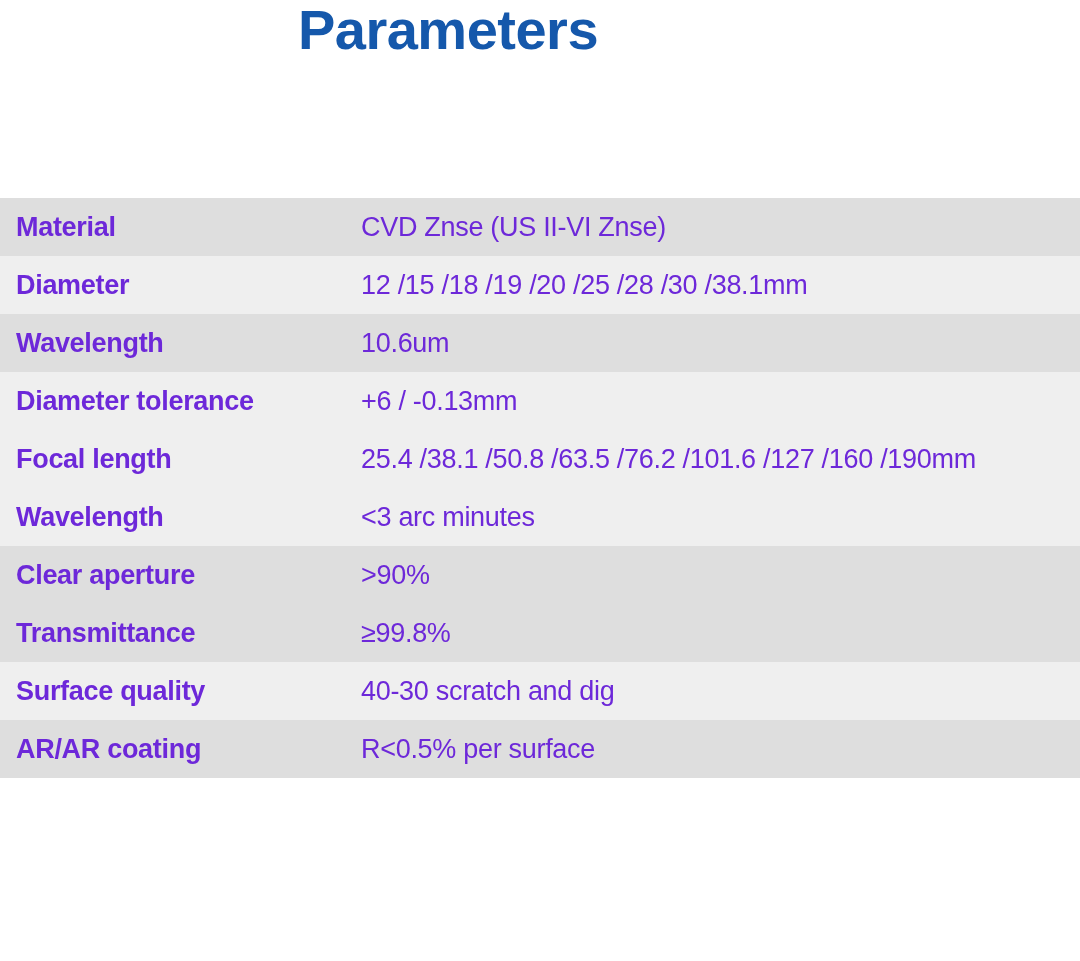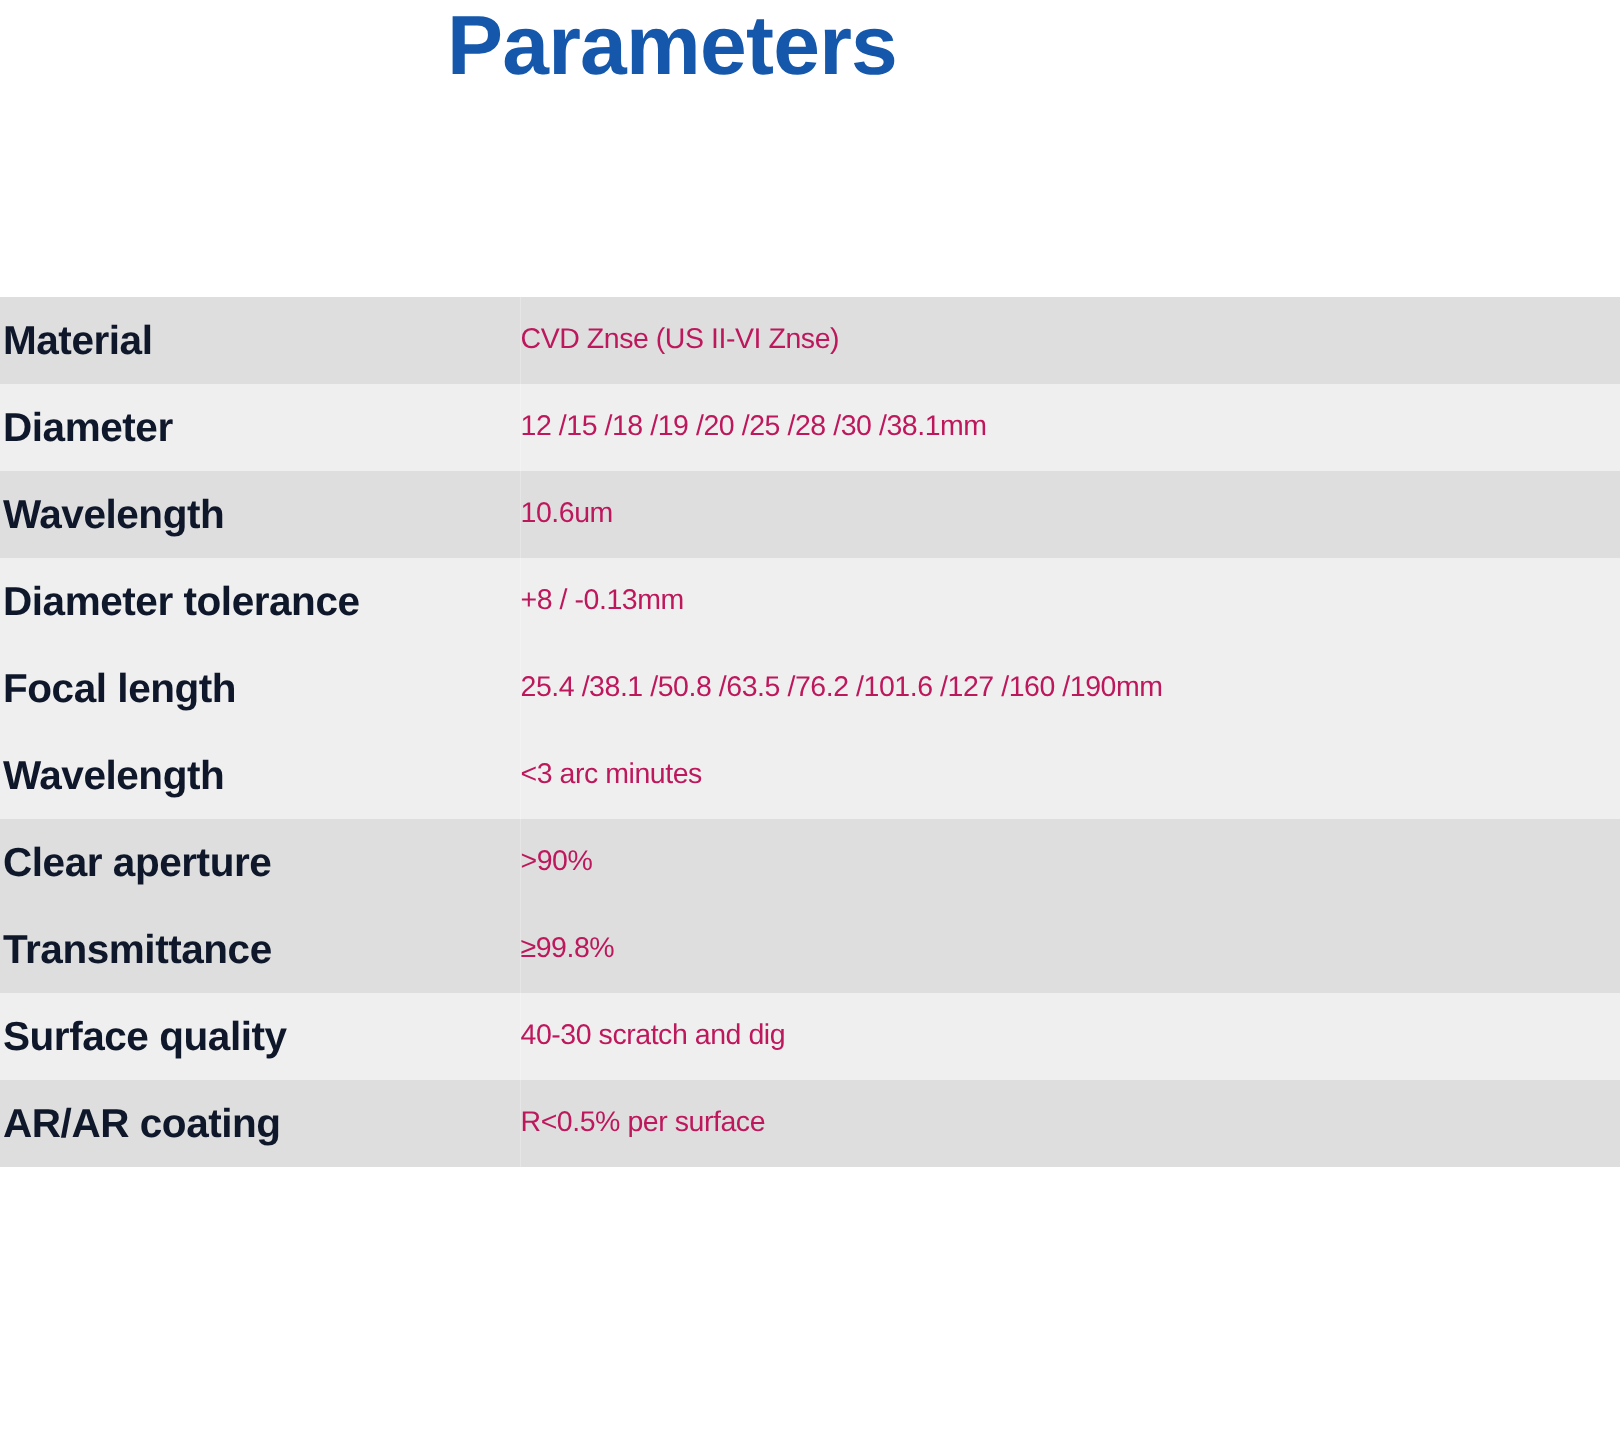--- a/index.html
+++ b/index.html
@@ -47,30 +47,30 @@
   }
   .row-odd td {
     background: #dedede;
   }
   .row-even td {
     background: #efefef;
     margin-top: 28px;
   }
   td.label {
     width: 345px;
-    padding-left: 2px;
+    padding-left: 16px;
     font-size: 27px;
     font-weight: bold;
-    color: #0f172a;
+    color: #6d28d9;
     letter-spacing: -0.3px;
   }
   td.value {
-    font-size: 19px;
+    font-size: 27px;
     font-weight: normal;
-    color: #be185d;
+    color: #6d28d9;
     letter-spacing: -0.3px;
     padding-right: 6px;
   }
 </style>
 </head>
 <body>
 
 <div class="page">
 
   <h1 class="title">Parameters</h1>
@@ -84,21 +84,21 @@
       <tr class="row-even">
         <td class="label">Diameter</td>
         <td class="value">12 /15 /18 /19 /20 /25 /28 /30 /38.1mm</td>
       </tr>
       <tr class="row-odd">
         <td class="label">Wavelength</td>
         <td class="value">10.6um</td>
       </tr>
       <tr class="row-even">
         <td class="label">Diameter tolerance</td>
-        <td class="value">+8 / -0.13mm</td>
+        <td class="value">+6 / -0.13mm</td>
       </tr>
       <tr class="row-even">
         <td class="label">Focal length</td>
         <td class="value">25.4 /38.1 /50.8 /63.5 /76.2 /101.6 /127 /160 /190mm</td>
       </tr>
       <tr class="row-even">
         <td class="label">Wavelength</td>
         <td class="value">&lt;3 arc minutes</td>
       </tr>
       <tr class="row-odd">

